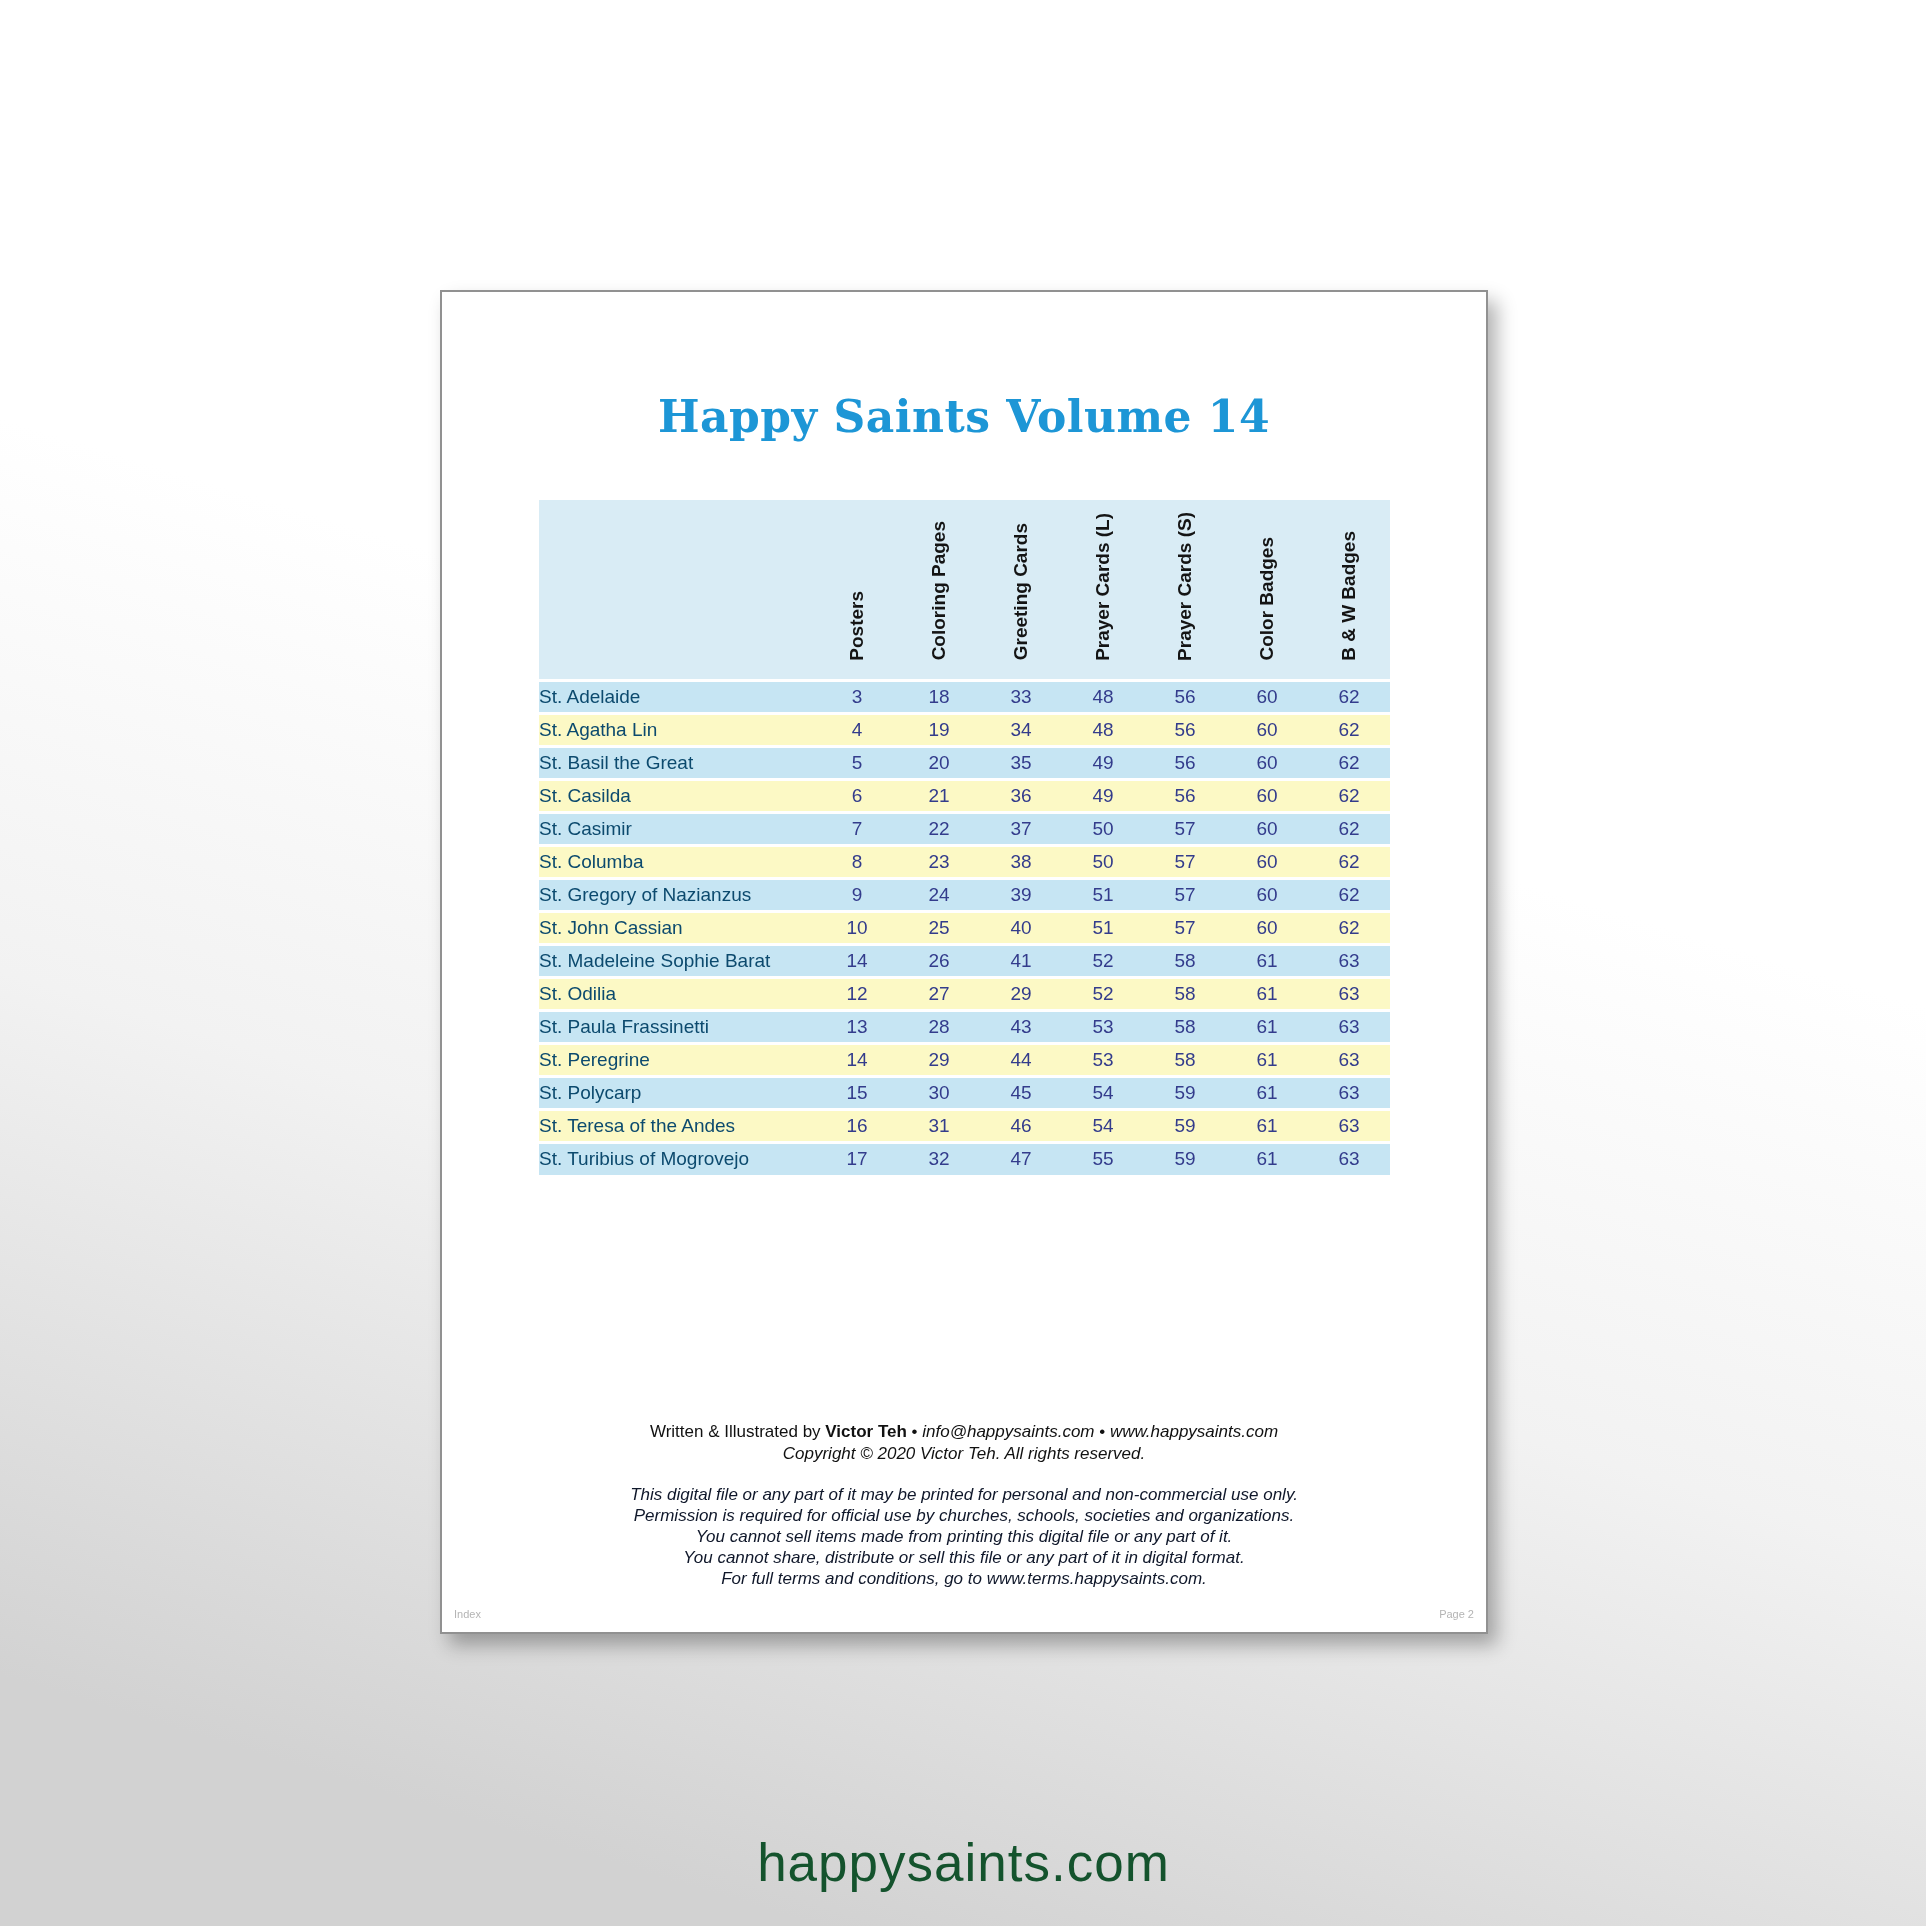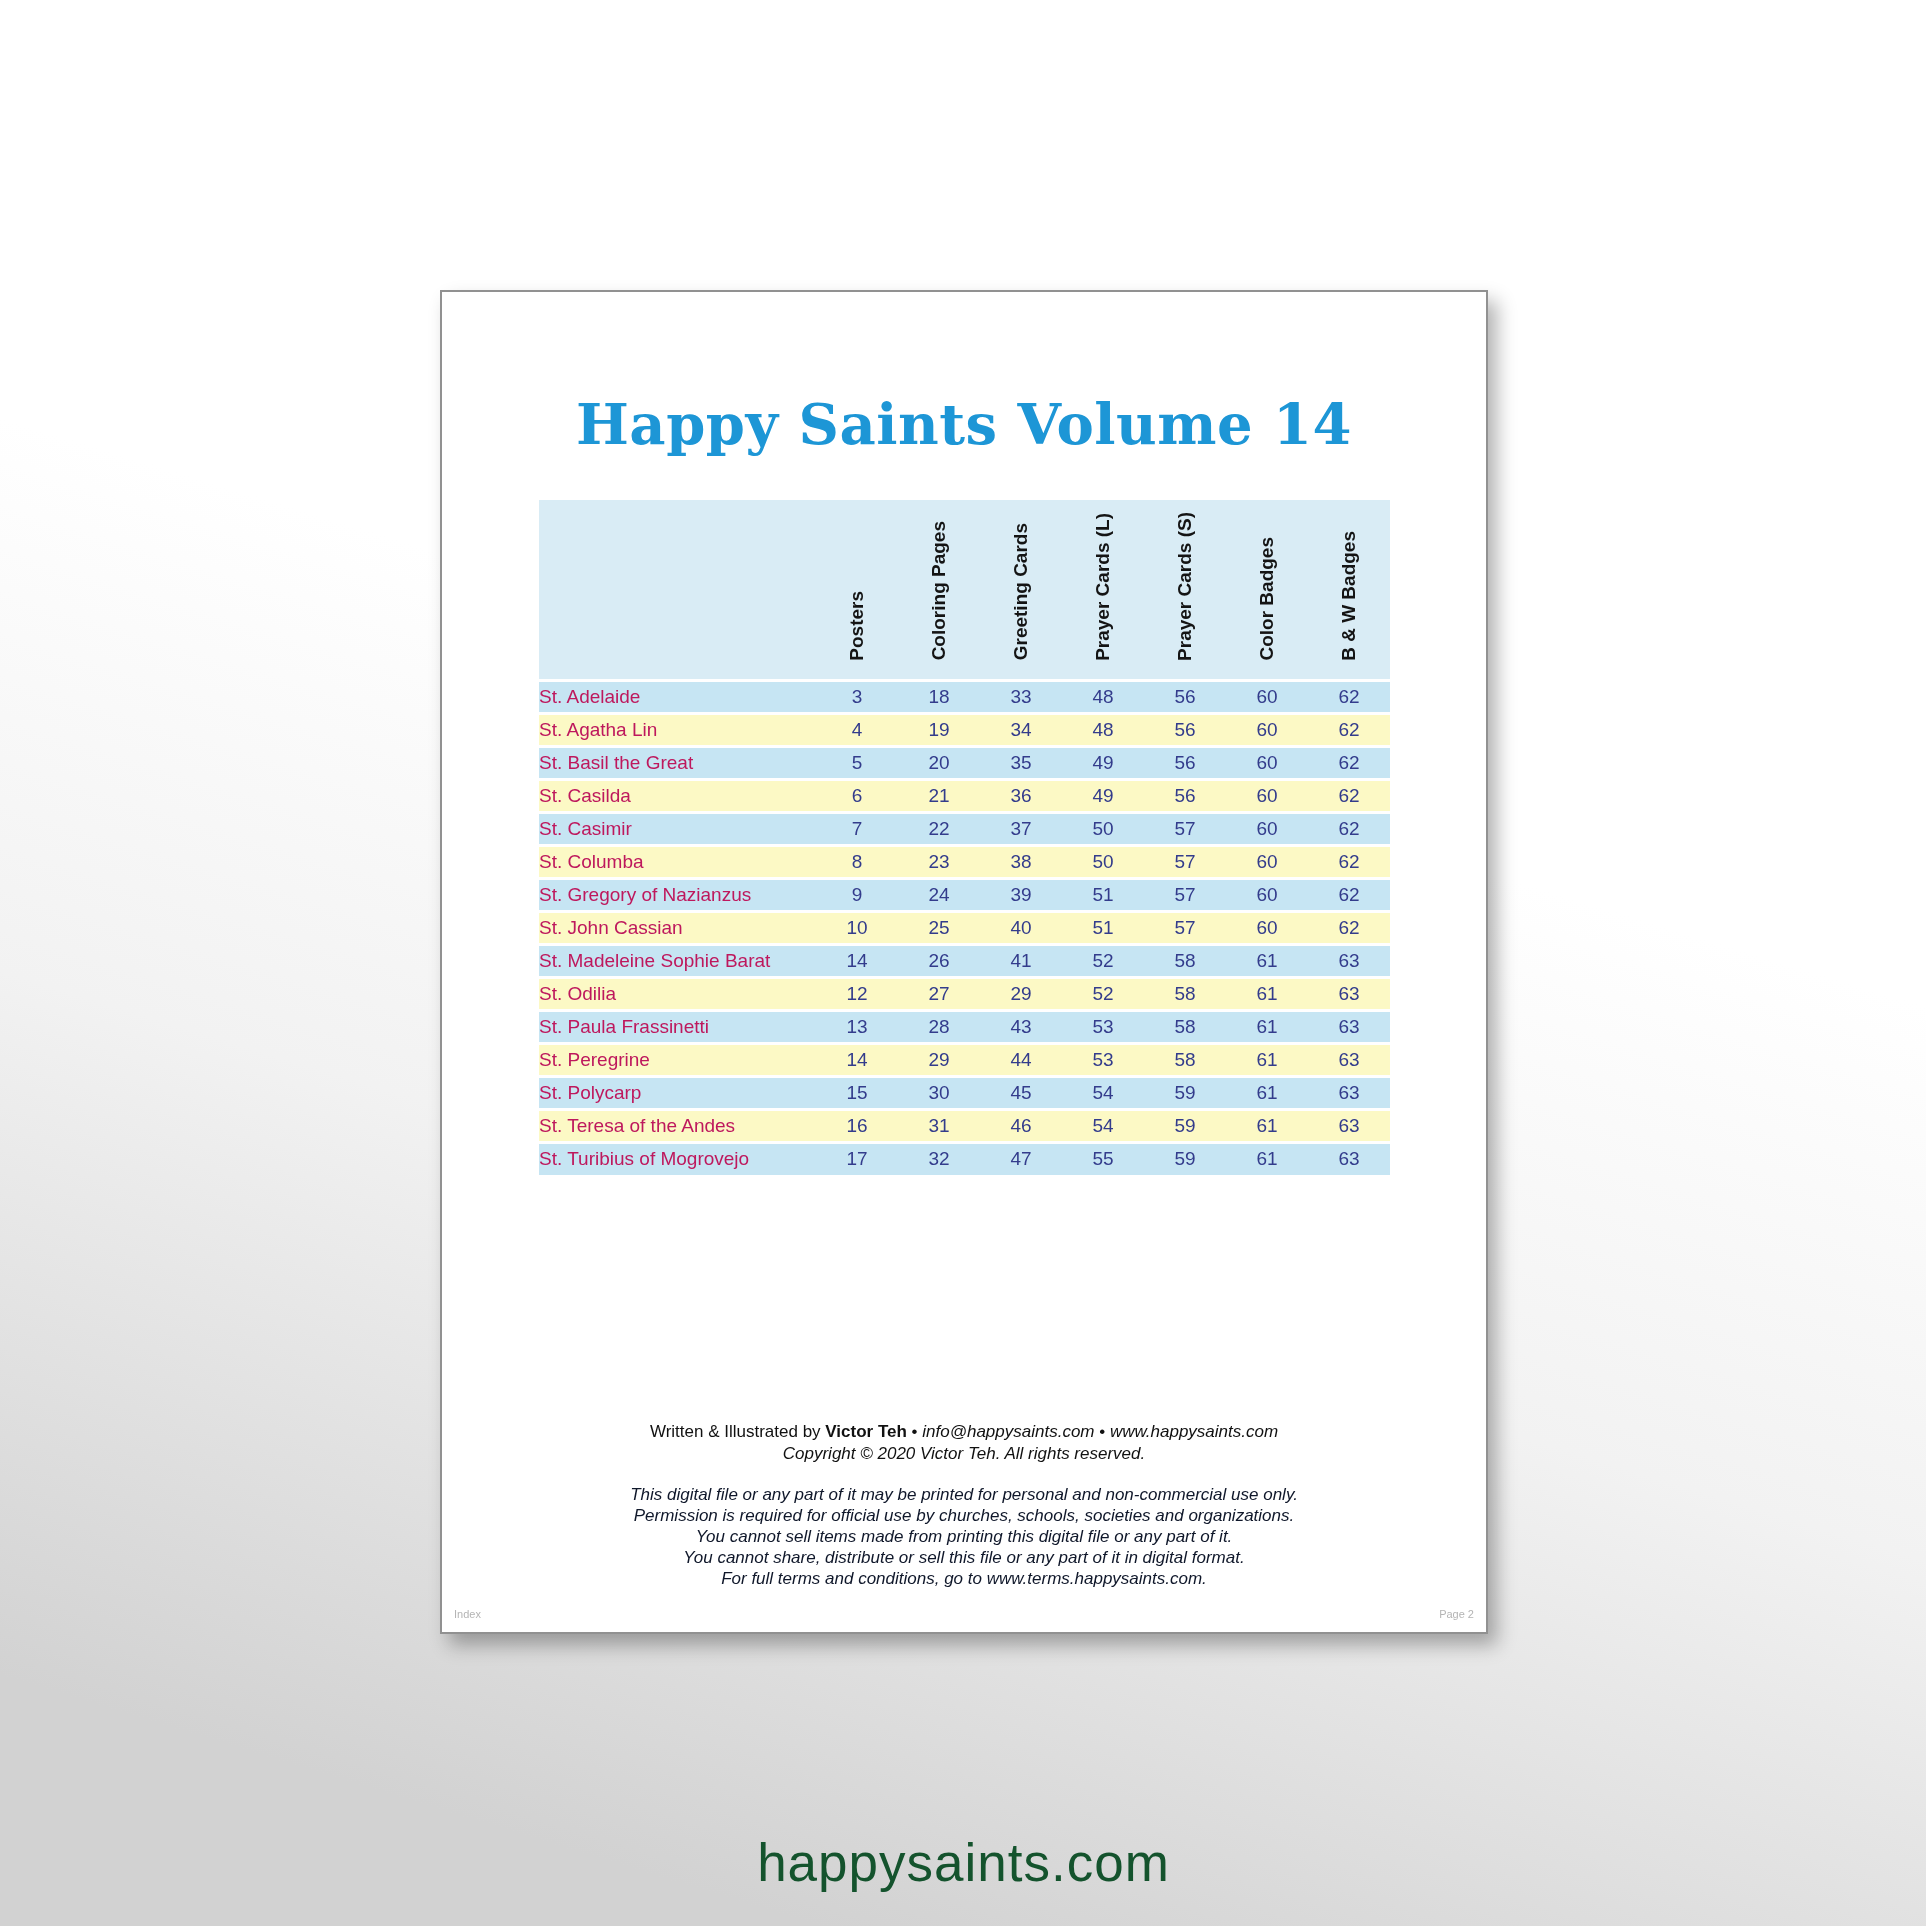--- a/index.html
+++ b/index.html
@@ -9,21 +9,21 @@
     background:linear-gradient(197deg,#ffffff 40%,#f2f2f2 62%,#d2d2d2 90%);
   }
   .sheet{
     position:absolute;left:440px;top:290px;width:1048px;height:1344px;
     background:#ffffff;border:2px solid #919191;box-sizing:border-box;
     box-shadow:9px 11px 18px rgba(0,0,0,0.30);
   }
   .doc-title{
     position:absolute;top:99px;left:0;right:0;text-align:center;
     font-family:"DejaVu Serif",serif;font-weight:bold;
-    font-size:56px;color:#1d96d6;letter-spacing:0.5px;
+    font-size:44px;color:#1d96d6;letter-spacing:0.5px;
   }
   table.index-table{
     position:absolute;top:208px;left:97px;width:851px;
     border-collapse:collapse;table-layout:fixed;
   }
   table.index-table col.numcol{width:82px;}
   table.index-table thead tr{background:#d9ecf5;height:180px;}
   table.index-table th{
     vertical-align:bottom;text-align:center;padding:0 0 14px 0;font-weight:bold;
   }
@@ -31,21 +31,21 @@
     writing-mode:vertical-rl;transform:rotate(180deg);
     display:inline-block;font-size:19px;color:#141414;white-space:nowrap;
     line-height:20px;
   }
   table.index-table tbody tr{height:33px;}
   table.index-table tbody tr:nth-child(odd){background:#c6e5f3;}
   table.index-table tbody tr:nth-child(even){background:#fcf9c5;}
   table.index-table tbody td{
     border-top:3px solid #ffffff;font-size:19px;vertical-align:middle;padding:0;
   }
-  td.name{color:#be185d;text-align:left;padding-left:13px;overflow:hidden;white-space:nowrap;}
+  td.name{color:#0c4a6e;text-align:left;padding-left:13px;overflow:hidden;white-space:nowrap;}
   td.num{color:#333c8c;text-align:center;}
   .credits{
     position:absolute;top:1129px;left:0;right:0;text-align:center;
     font-size:17px;line-height:22px;color:#111111;
   }
   .credits .b{font-weight:bold;}
   .credits .i{font-style:italic;}
   .terms{
     position:absolute;top:1192px;left:0;right:0;text-align:center;
     font-size:17px;line-height:21px;color:#0f172a;font-style:italic;

